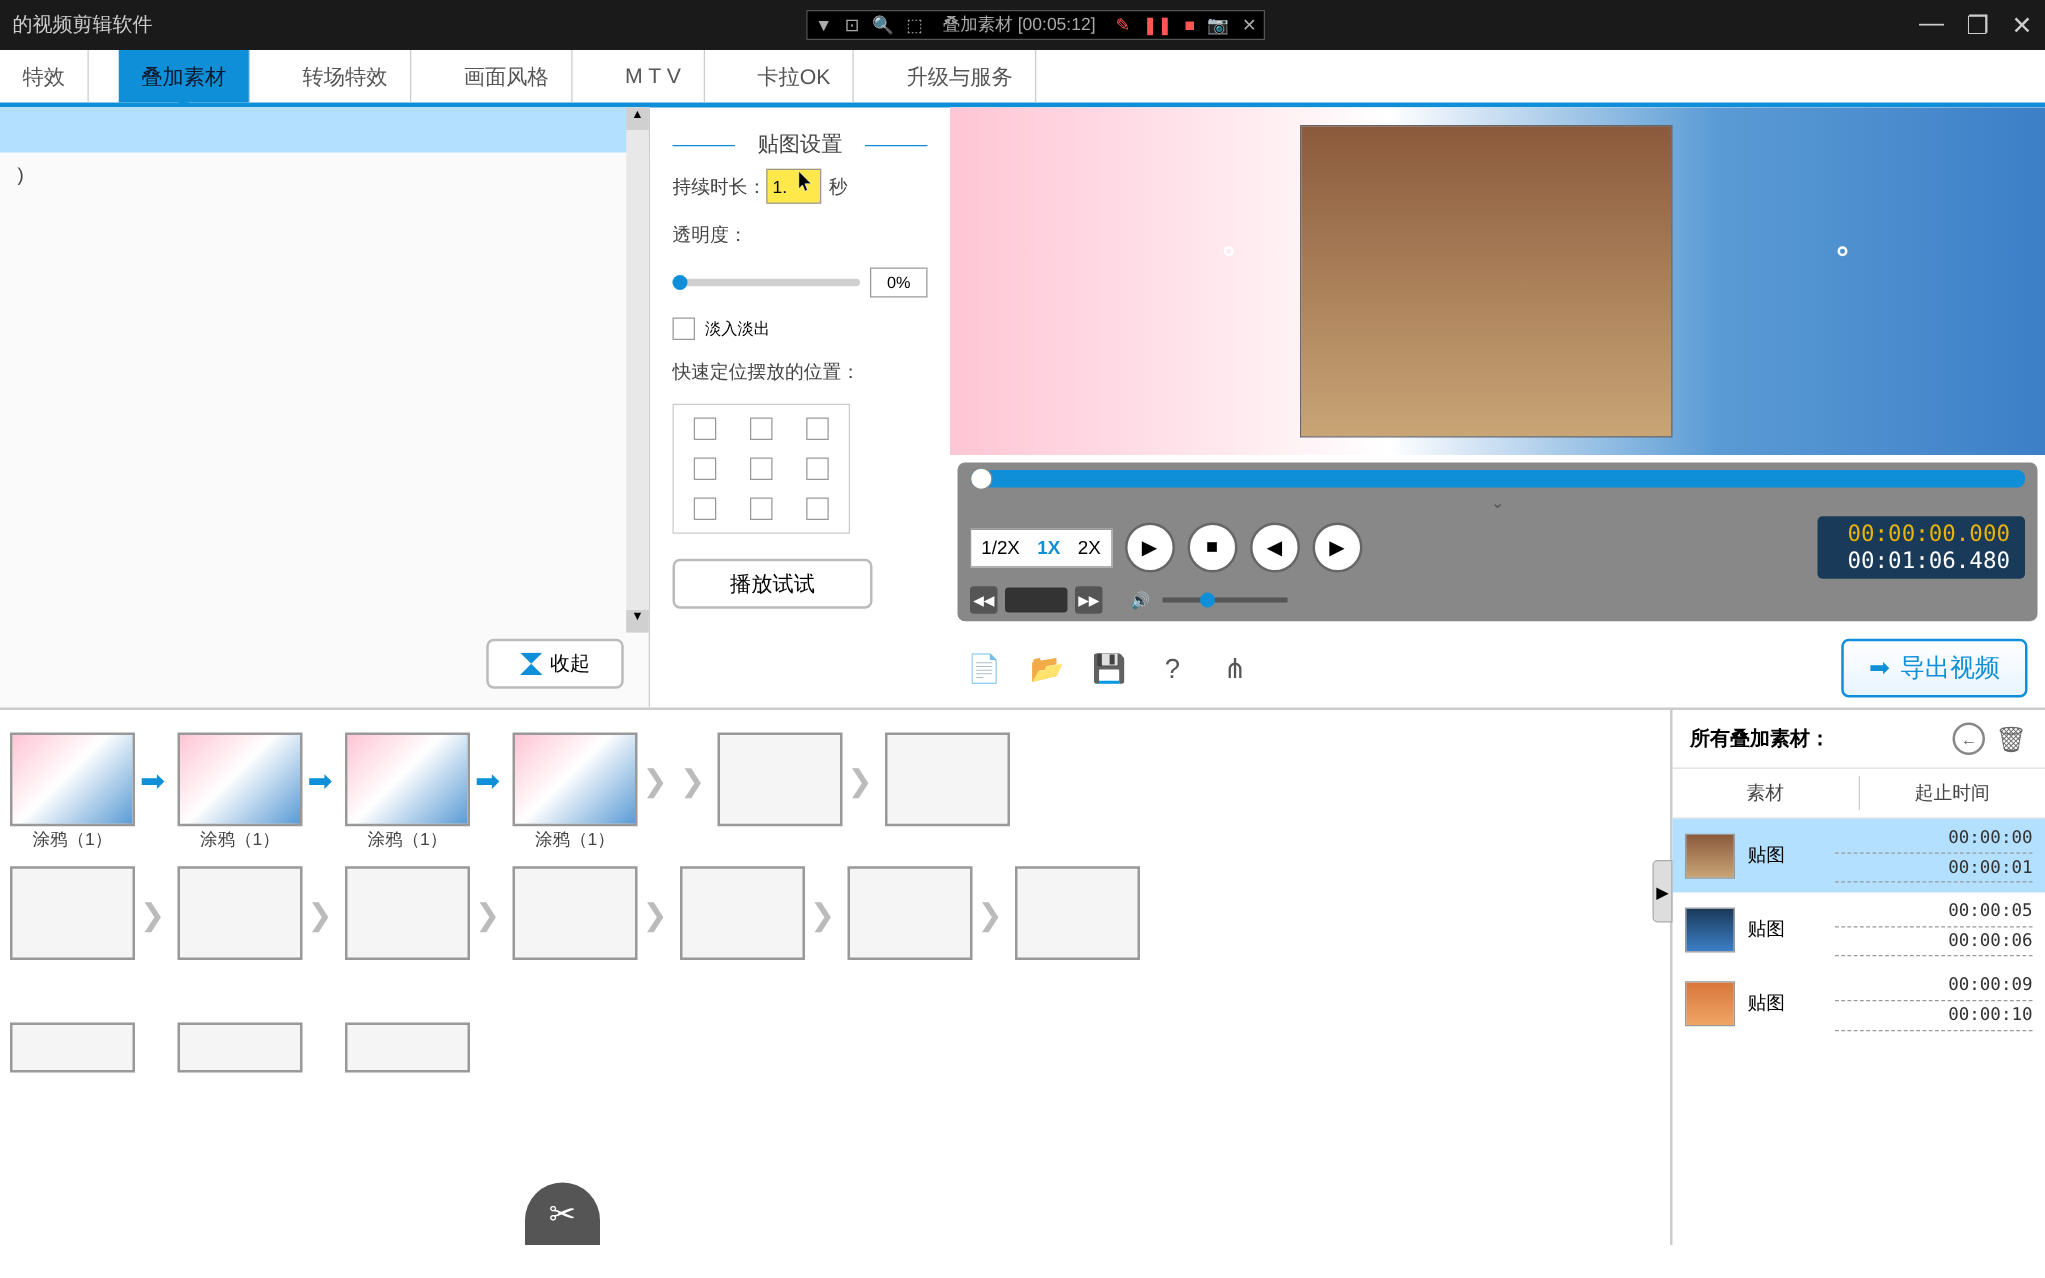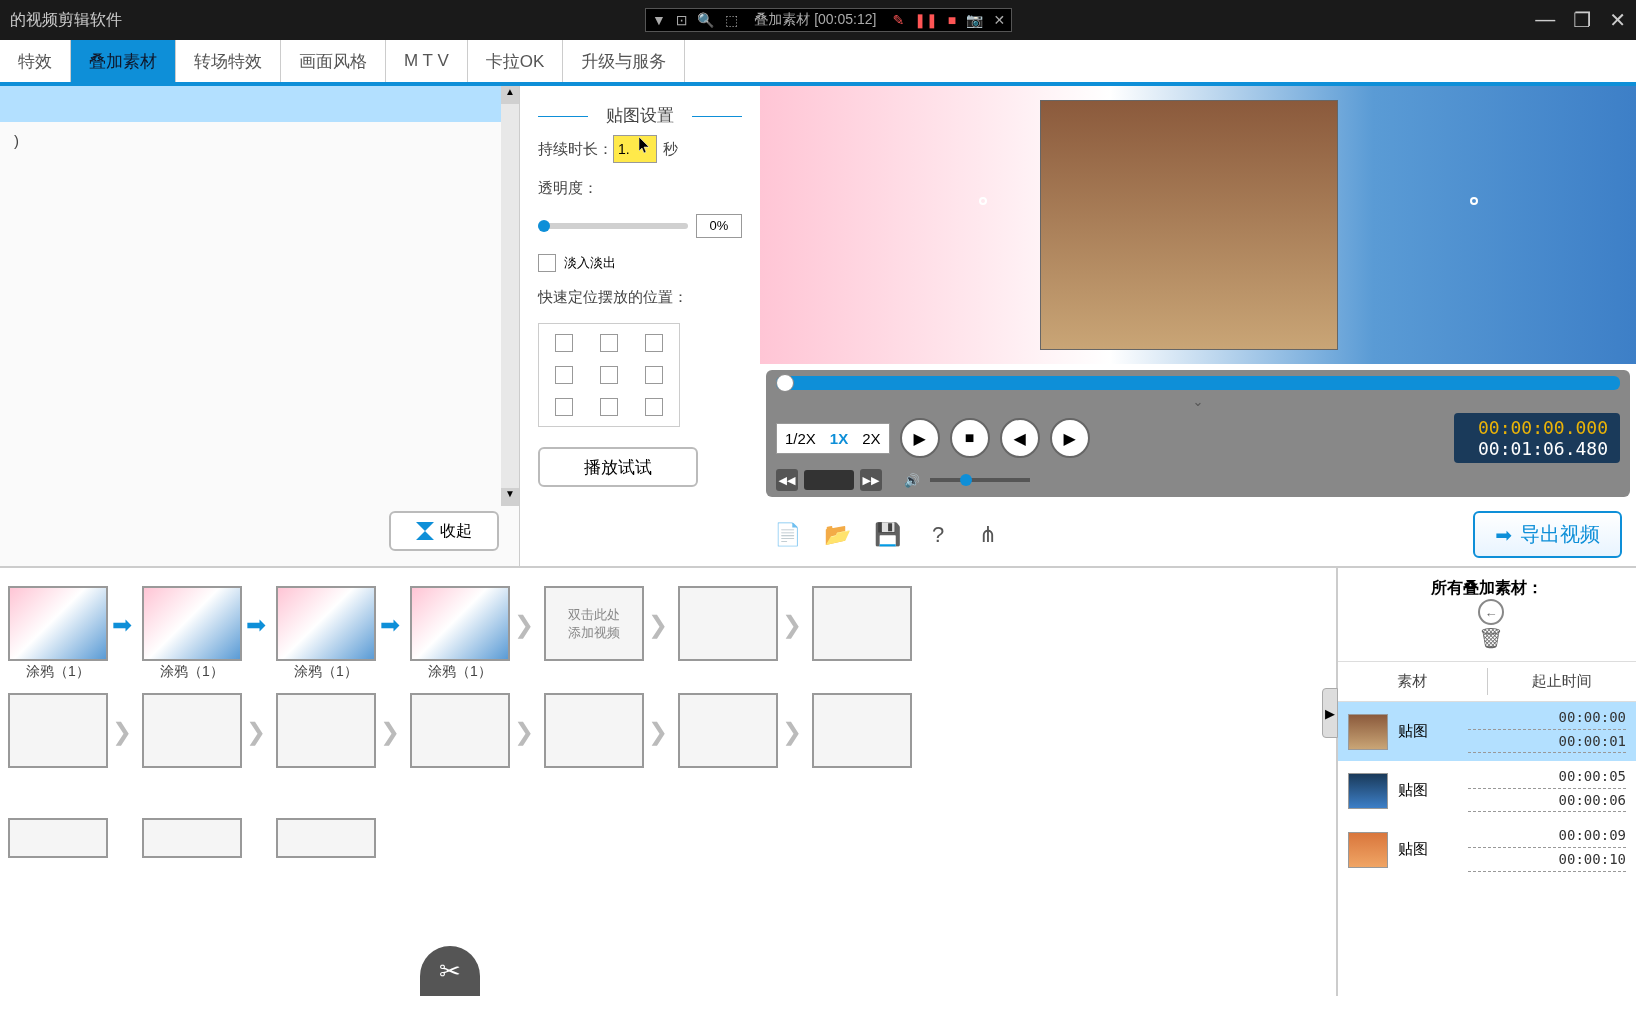--- a/index.html
+++ b/index.html
@@ -9,21 +9,21 @@
     .titlebar { background: #1a1a1a; color: #ccc; height: 40px; display: flex; align-items: center; padding: 0 10px; }
     .titlebar-left { flex: 0 0 auto; font-size: 16px; }
     .titlebar-center { flex: 1; display: flex; justify-content: center; align-items: center; gap: 8px; }
     .rec-controls { display: flex; align-items: center; background: #000; padding: 2px 6px; gap: 10px; border: 1px solid #555; }
     .rec-controls span { color: #aaa; cursor: pointer; font-size: 14px; }
     .rec-status { color: #fff; font-size: 14px; padding: 0 6px; }
     .titlebar-right { display: flex; gap: 18px; font-size: 20px; }
     .titlebar-right span { cursor: pointer; color: #ccc; }
     
     
-    .tabs { background: #fff; border-bottom: 4px solid #0e8fd8; display: flex; height: 46px; }
+    .tabs { background: #fff; border-bottom: 4px solid #0e8fd8; display: flex; height: 46px; gap: 24px; }
     .tab { padding: 10px 18px; font-size: 17px; color: #555; cursor: pointer; border-right: 1px solid #ccc; display: flex; align-items: center; }
     .tab.active { background: #0e8fd8; color: #0f172a; position: relative; }
     .tab.active::after { content: ''; position: absolute; bottom: -10px; left: 50%; transform: translateX(-50%); border: 6px solid transparent; border-top-color: #0e8fd8; }
     
     
     .main-area { display: flex; height: 480px; }
     .left-list { width: 520px; background: #fafafa; border-right: 1px solid #ccc; position: relative; }
     .list-content { height: 420px; overflow: hidden; }
     .list-item { padding: 10px 14px; font-size: 15px; color: #444; }
     .list-item.selected { background: #b3e0ff; }
@@ -80,21 +80,21 @@
     .clip { width: 100px; height: 75px; border: 2px solid #999; background: linear-gradient(135deg, #ffc5d5 0%, #fff 45%, #5a9bd5 100%); cursor: pointer; position: relative; }
     .clip-empty { background: #f5f5f5; }
     .clip-label { position: absolute; bottom: -22px; left: 0; right: 0; text-align: center; font-size: 14px; color: #444; }
     .placeholder-text { position: absolute; top: 50%; left: 50%; transform: translate(-50%, -50%); font-size: 13px; color: #888; text-align: center; width: 90%; }
     .arrow-icon { width: 26px; height: 26px; color: #0e8fd8; font-size: 24px; }
     .arrow-icon.gray { color: #bbb; }
     .scissors-btn { position: absolute; bottom: 0; left: 420px; width: 60px; height: 50px; background: #555; border-radius: 30px 30px 0 0; display: flex; align-items: center; justify-content: center; color: #fff; font-size: 26px; cursor: pointer; }
     
     
     .materials-panel { width: 300px; border-left: 2px solid #ccc; background: #fff; }
-    .materials-header { display: flex; align-items: center; padding: 10px 14px; border-bottom: 1px solid #ddd; flex-direction: column; }
+    .materials-header { display: flex; align-items: center; padding: 10px 14px; border-bottom: 1px solid #ddd; }
     .materials-title { font-size: 16px; font-weight: bold; flex: 1; }
     .header-icon { width: 26px; height: 26px; border: 2px solid #888; border-radius: 50%; margin-left: 8px; cursor: pointer; display: flex; align-items: center; justify-content: center; color: #666; }
     .materials-columns { display: flex; padding: 6px 0; border-bottom: 1px solid #ddd; }
     .col-header { flex: 1; text-align: center; font-size: 15px; color: #444; padding: 4px 12px; border-right: 1px solid #ccc; }
     .material-item { display: flex; align-items: center; padding: 6px 10px; gap: 10px; cursor: pointer; }
     .material-item.selected { background: #b3e0ff; }
     .material-thumb { width: 40px; height: 36px; background: linear-gradient(#8b5a3c, #c9a576); border: 1px solid #999; }
     .material-name { font-size: 15px; width: 60px; }
     .material-times { font-size: 14px; font-family: monospace; color: #333; text-align: right; flex: 1; line-height: 1.4; }
     .material-times div { border-bottom: 1px dashed #999; padding-bottom: 1px; margin-bottom: 2px; }
@@ -259,24 +259,20 @@
         </div>
       <div class="arrow-icon">➡</div>
       <div class="clip">
           <div class="clip-label">涂鸦（1）</div>
         </div>
       <div class="arrow-icon">➡</div>
       <div class="clip">
           <div class="clip-label">涂鸦（1）</div>
         </div>
       <div class="arrow-icon gray">❯</div>
-      <div class="clip clip-empty">
-          <div class="placeholder-text" style="white-space:pre-line">双击此处
-添加视频</div>
-        </div>
       <div class="arrow-icon gray">❯</div>
       <div class="clip clip-empty"></div>
       <div class="arrow-icon gray">❯</div>
       <div class="clip clip-empty"></div>
     </div>
     <div class="track-row">
       <div class="clip clip-empty"></div>
       <div class="arrow-icon gray">❯</div>
       <div class="clip clip-empty"></div>
       <div class="arrow-icon gray">❯</div>

